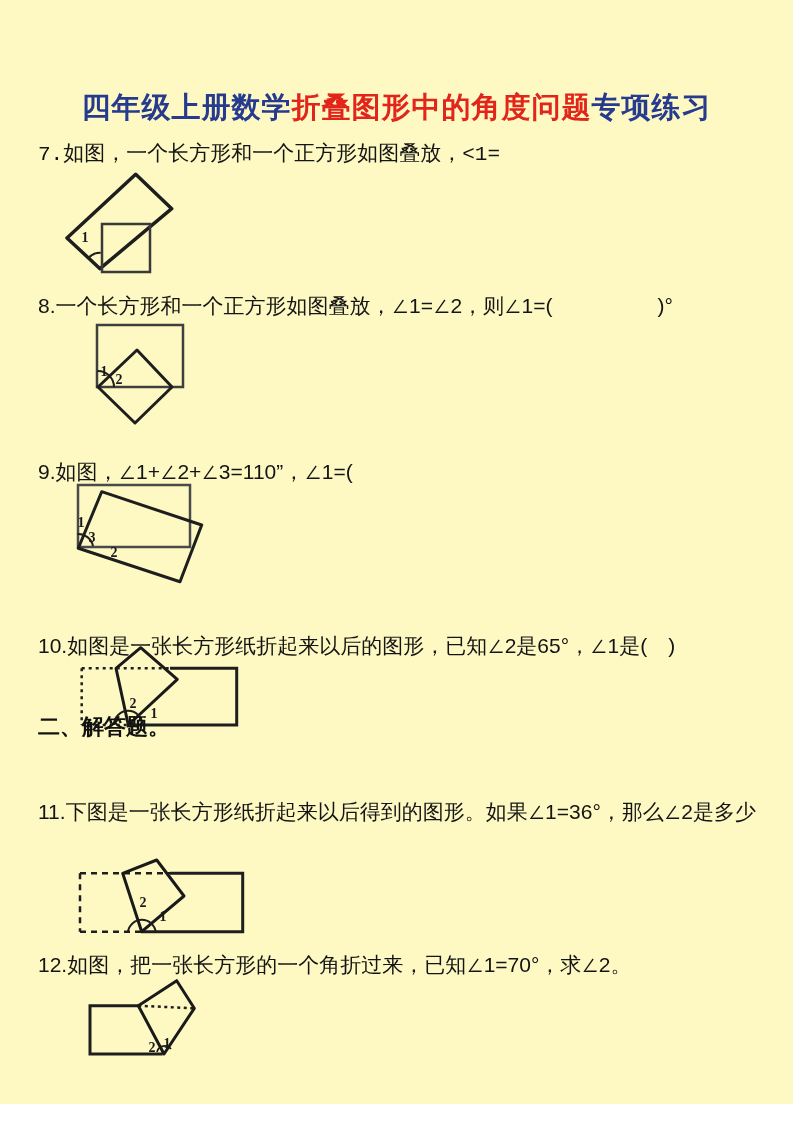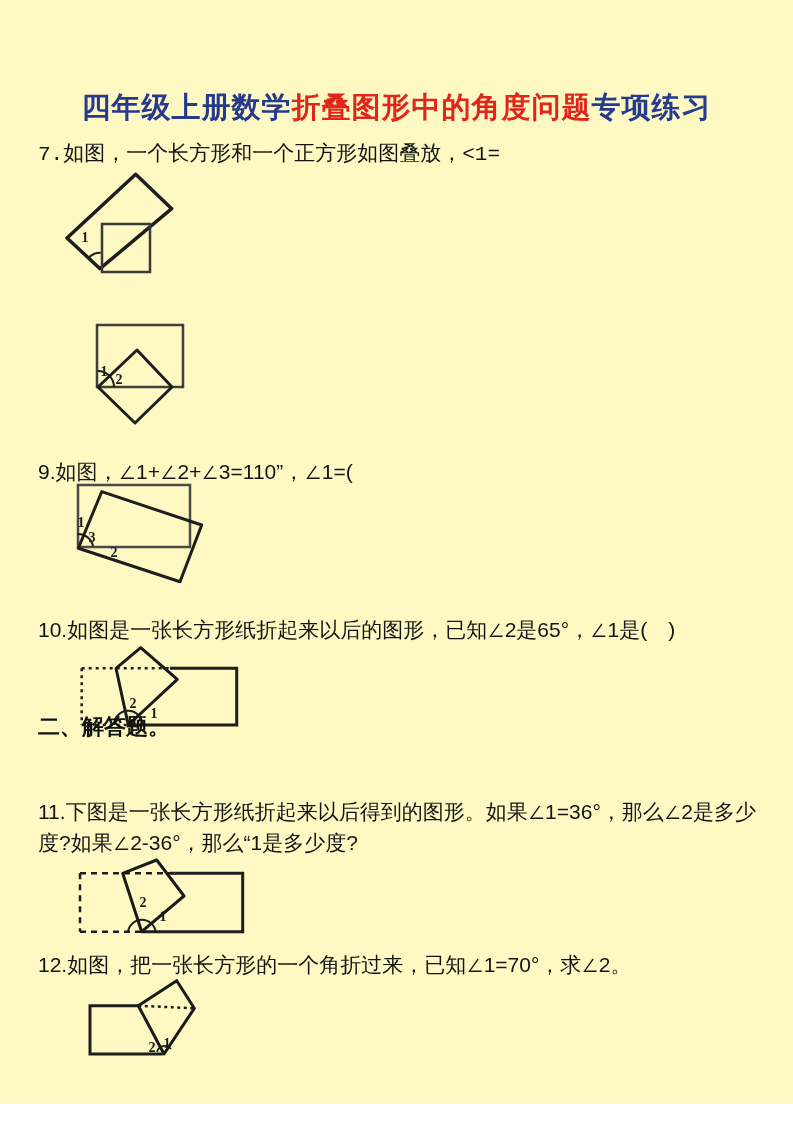--- a/index.html
+++ b/index.html
@@ -45,52 +45,52 @@
   <div class="title"><span class="blue">四年级上册数学</span><span class="red">折叠图形中的角度问题</span><span class="blue">专项练习</span></div>
 
   <div class="qtext" style="top:141px;font-family:Liberation Mono, monospace;">7.如图，一个长方形和一个正方形如图叠放，&lt;1=</div>
   <svg class="fig" style="left:53px;top:162px;" width="140" height="120" viewBox="0 0 140 120">
     <polygon points="14,76 82.7,12.3 118.7,46.7 47,106.7" fill="none" stroke="#1e1e1e" stroke-width="3.5" stroke-linejoin="round"></polygon>
     <rect x="49" y="62" width="48" height="48" fill="none" stroke="#3a3a3a" stroke-width="2.5"></rect>
     <path d="M 35.3 96 A 16 16 0 0 1 47.7 90.7" fill="none" stroke="#1e1e1e" stroke-width="2"></path>
     <text x="32" y="80" text-anchor="middle">1</text>
   </svg>
 
+  <div class="qtext" style="top:292px;">8.一个长方形和一个正方形如图叠放，∠1=∠2，则∠1=(　　　　　)°</div>
   <svg class="fig" style="left:86px;top:320px;" width="115" height="115" viewBox="0 0 115 115">
     <rect x="11" y="5" width="86" height="62" fill="none" stroke="#3f3f3f" stroke-width="2.5"></rect>
     <polygon points="12,67 51,30 86,67 49,103" fill="none" stroke="#1e1e1e" stroke-width="3" stroke-linejoin="round"></polygon>
     <path d="M 11.5 51 A 16 16 0 0 1 28 67" fill="none" stroke="#1e1e1e" stroke-width="2"></path>
     <text x="18" y="56" text-anchor="middle">1</text>
     <text x="33" y="64" text-anchor="middle">2</text>
   </svg>
 
   <div class="qtext" style="top:458px;">9.如图，∠1+∠2+∠3=110”，∠1=(</div>
   <svg class="fig" style="left:58px;top:476px;" width="220" height="130" viewBox="0 0 220 130">
     <rect x="20" y="9" width="112" height="62" fill="none" stroke="#4a4a4a" stroke-width="2.5"></rect>
     <polygon points="43.7,15.7 143.7,49 122,105.7 20.3,72.3" fill="none" stroke="#1e1e1e" stroke-width="3" stroke-linejoin="round"></polygon>
     <path d="M 19.5 58 A 15 15 0 0 1 35 70" fill="none" stroke="#1e1e1e" stroke-width="2"></path>
     <text x="23" y="51" text-anchor="middle">1</text>
     <text x="34" y="66" text-anchor="middle">3</text>
     <text x="56" y="81" text-anchor="middle">2</text>
   </svg>
 
-  <div class="qtext" style="top:616px;">10.如图是一张长方形纸折起来以后的图形，已知∠2是65°，∠1是(　)</div>
+  <div class="qtext" style="top:632px;">10.如图是一张长方形纸折起来以后的图形，已知∠2是65°，∠1是(　)</div>
   <svg class="fig" style="left:73px;top:640px;" width="175" height="95" viewBox="0 0 175 95">
     <path d="M 8.7 28.3 L 8.7 85 M 8.7 28.3 L 97 28.3 M 8.7 85 L 55.3 85" fill="none" stroke="#1e1e1e" stroke-width="2.5" stroke-dasharray="3 4"></path>
     <path d="M 97 28.3 L 163.7 28.3 L 163.7 85 L 55.3 85" fill="none" stroke="#1e1e1e" stroke-width="3"></path>
     <polygon points="55.3,85 43,28.3 67.7,7.7 104.3,39.3" fill="none" stroke="#1a1a1a" stroke-width="3" stroke-linejoin="round"></polygon>
     <path d="M 41 85 A 14 14 0 0 1 69.3 85" fill="none" stroke="#1e1e1e" stroke-width="2"></path>
     <text x="60" y="68" text-anchor="middle">2</text>
     <text x="81" y="78" text-anchor="middle">1</text>
   </svg>
 
   <div class="section-head" style="top:712px;">二、解答题。</div>
 
   <div class="qtext" style="top:798px;">11.下图是一张长方形纸折起来以后得到的图形。如果∠1=36°，那么∠2是多少</div>
-  <div class="qtext" style="top:829px;">度?如果∠2-36°，那么“1是多少度?</div>
   <svg class="fig" style="left:71px;top:854px;" width="185" height="92" viewBox="0 0 185 92">
     <path d="M 9 19.3 L 9 77.7 M 9 19.3 L 99 19.3 M 9 77.7 L 70.7 77.7" fill="none" stroke="#1e1e1e" stroke-width="2.5" stroke-dasharray="6 5"></path>
     <path d="M 99 19.3 L 171.7 19.3 L 171.7 77.7 L 70.7 77.7" fill="none" stroke="#1e1e1e" stroke-width="3"></path>
     <polygon points="70.7,77.7 51.7,19.3 85.7,6 113,42" fill="none" stroke="#1a1a1a" stroke-width="3" stroke-linejoin="round"></polygon>
     <path d="M 57 77.7 A 14 14 0 0 1 84.7 77.7" fill="none" stroke="#1e1e1e" stroke-width="2"></path>
     <text x="72" y="53" text-anchor="middle">2</text>
     <text x="92" y="67" text-anchor="middle">1</text>
   </svg>
 
   <div class="qtext" style="top:951px;text-align:center;">12.如图，把一张长方形的一个角折过来，已知∠1=70°，求∠2。</div>

